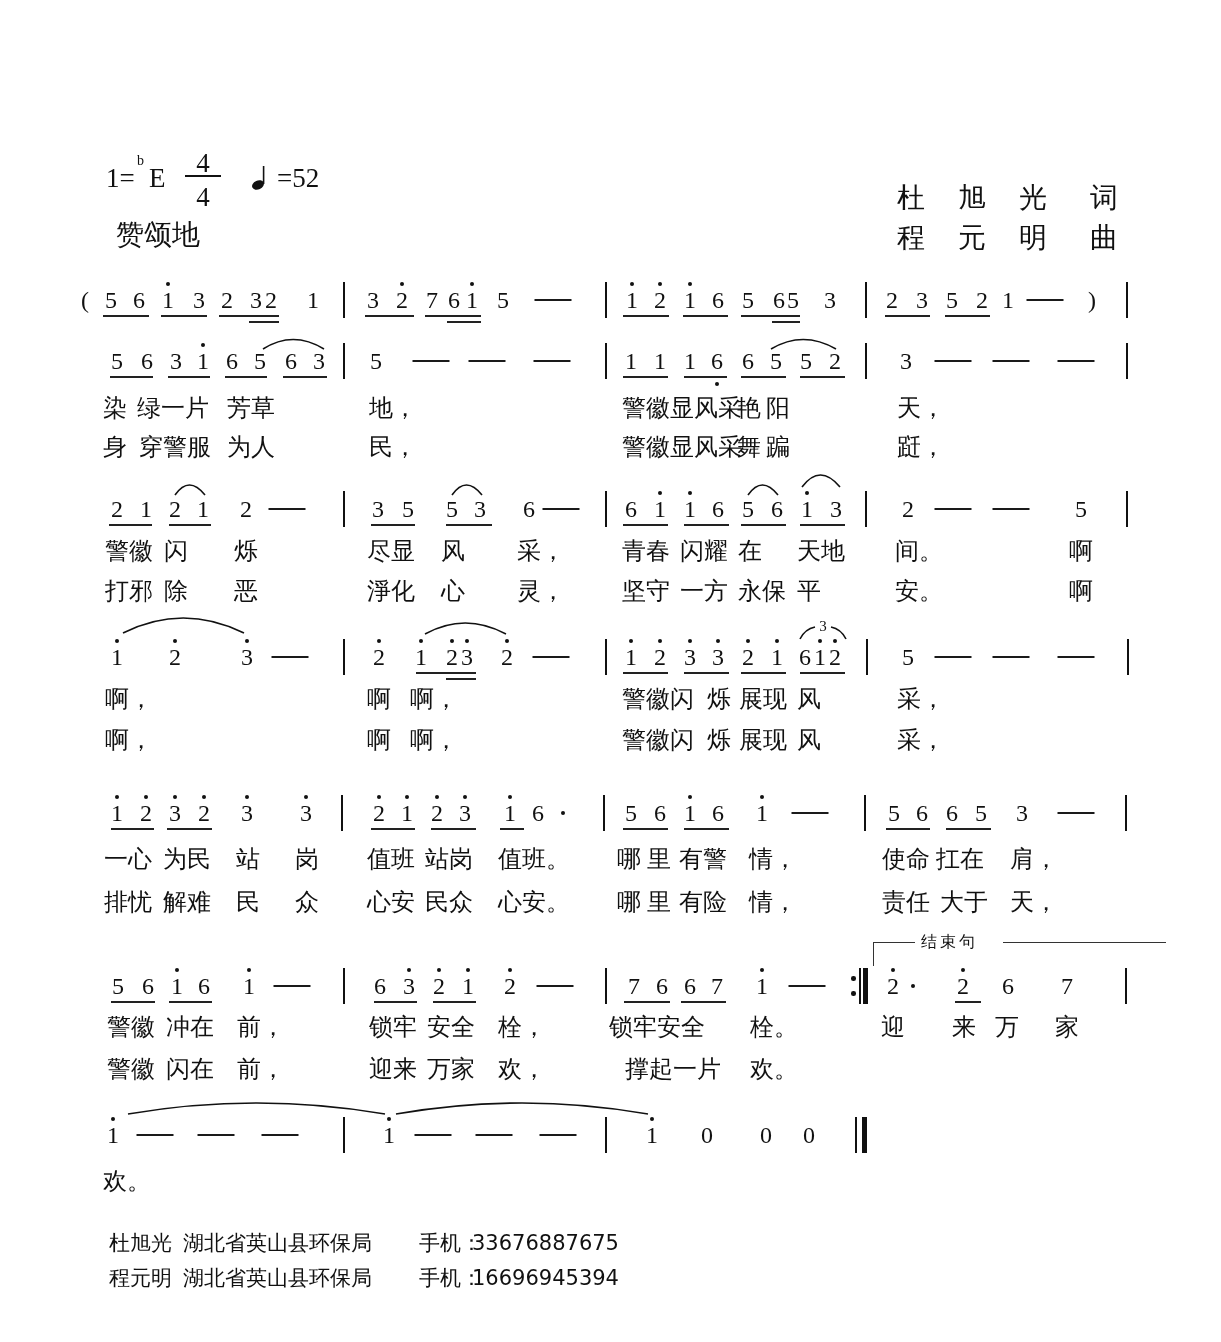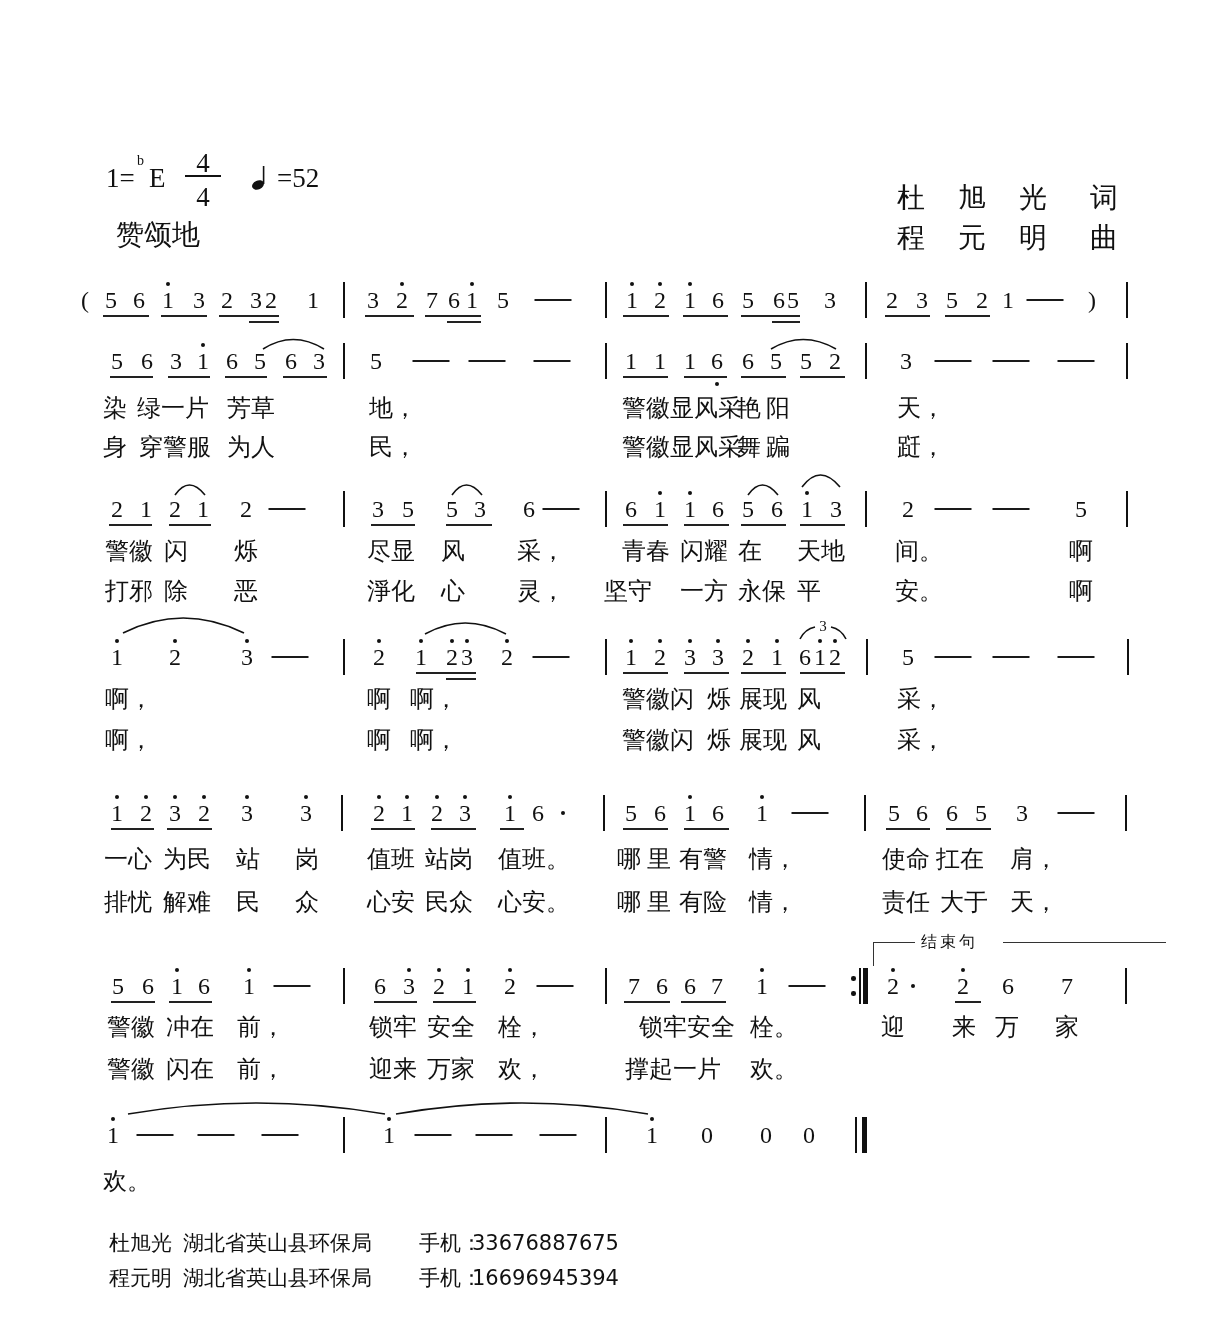--- a/index.html
+++ b/index.html
@@ -250,21 +250,21 @@
     <span class="lyr" style="left:895px">间。</span>
     <span class="lyr" style="left:1069px">啊</span>
   </div>
   <div class="row" style="top:591px">
     <span class="lyr" style="left:105px">打邪</span>
     <span class="lyr" style="left:164px">除</span>
     <span class="lyr" style="left:234px">恶</span>
     <span class="lyr" style="left:367px">淨化</span>
     <span class="lyr" style="left:441px">心</span>
     <span class="lyr" style="left:517px">灵，</span>
-    <span class="lyr" style="left:604px">坚守</span>
+    <span class="lyr" style="left:622px">坚守</span>
     <span class="lyr" style="left:680px">一方</span>
     <span class="lyr" style="left:738px">永保</span>
     <span class="lyr" style="left:797px">平</span>
     <span class="lyr" style="left:895px">安。</span>
     <span class="lyr" style="left:1069px">啊</span>
   </div>
 
   <div class="row" style="top:657px">
     <span class="n hi" style="left:117px">1</span>
     <span class="n hi" style="left:175px">2</span>
@@ -450,21 +450,21 @@
     </div>
     <div class="bar" style="left:1125px"></div>
   </div>
   <div class="row" style="top:1027px">
     <span class="lyr" style="left:107px">警徽</span>
     <span class="lyr" style="left:166px">冲在</span>
     <span class="lyr" style="left:237px">前，</span>
     <span class="lyr" style="left:369px">锁牢</span>
     <span class="lyr" style="left:427px">安全</span>
     <span class="lyr" style="left:498px">栓，</span>
-    <span class="lyr" style="left:639px">锁牢安全</span>
+    <span class="lyr" style="left:609px">锁牢安全</span>
     <span class="lyr" style="left:750px">栓。</span>
     <span class="lyr" style="left:881px">迎</span>
     <span class="lyr" style="left:952px">来</span>
     <span class="lyr" style="left:995px">万</span>
     <span class="lyr" style="left:1055px">家</span>
   </div>
   <div class="row" style="top:1069px">
     <span class="lyr" style="left:107px">警徽</span>
     <span class="lyr" style="left:166px">闪在</span>
     <span class="lyr" style="left:237px">前，</span>

